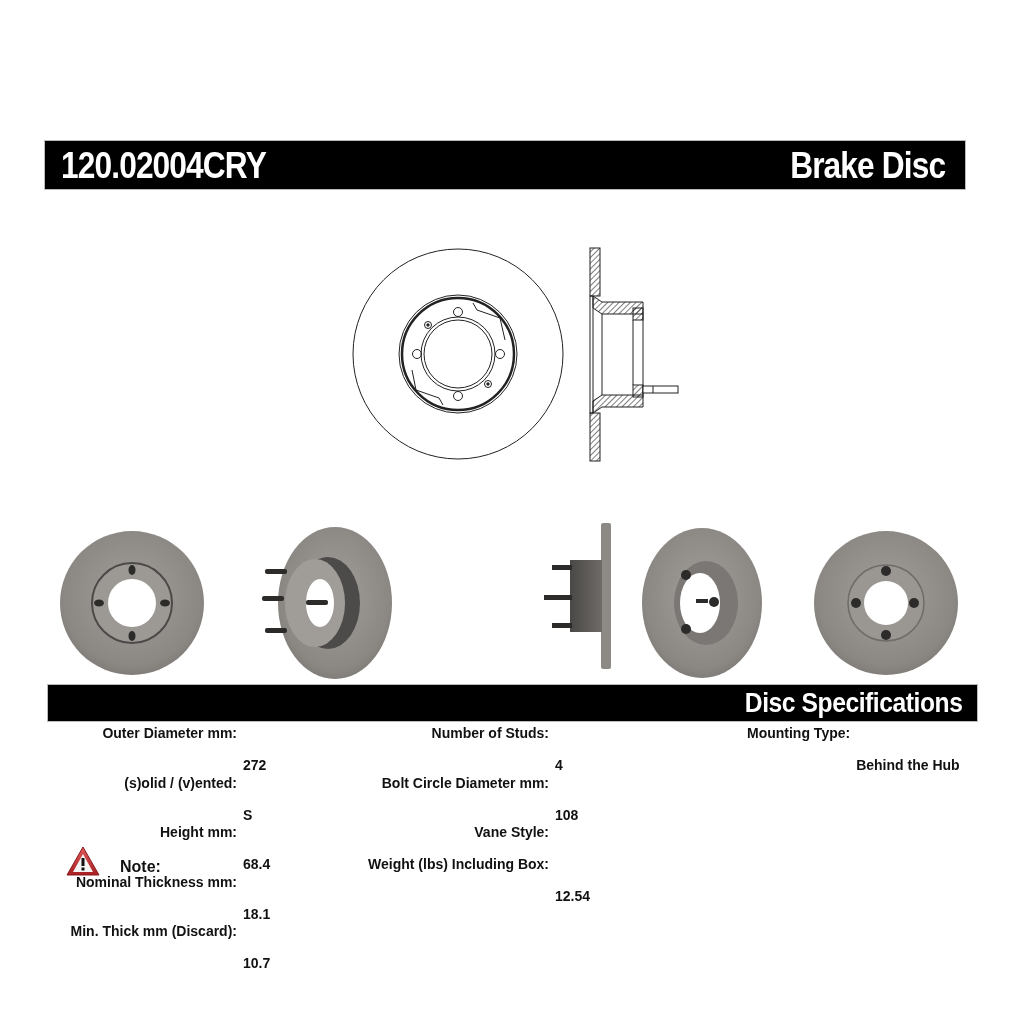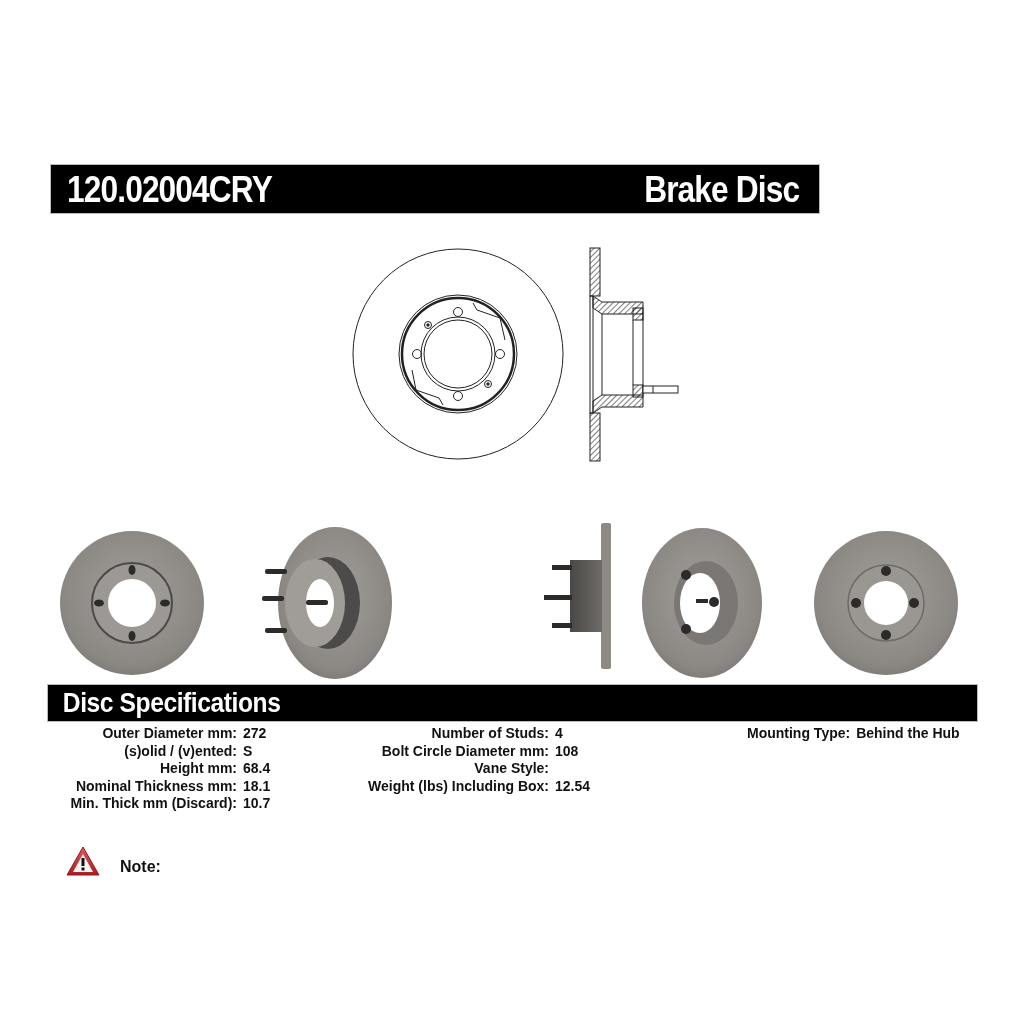--- a/index.html
+++ b/index.html
@@ -1,37 +1,37 @@
 <!DOCTYPE html>
 <html><head>
 <meta charset="utf-8">
 <style>
   html, body { margin: 0; padding: 0; background: #ffffff; }
   body { width: 1024px; height: 1024px; position: relative; overflow: hidden;
          font-family: "Liberation Sans", sans-serif; color: #111; }
-  .titlebar { position: absolute; left: 50px; top: 140px; width: 770px; height: 50px;
-              background: #000; border: 1px solid #bbb; box-sizing: border-box; margin-top: 24px; }
+  .titlebar { position: absolute; left: 44px; top: 140px; width: 922px; height: 50px;
+              background: #000; border: 1px solid #bbb; box-sizing: border-box; }
   .titlebar .pn { position: absolute; left: 16px; top: 4px; color: #fff; font-weight: bold;
                   font-size: 36px; letter-spacing: -1px; transform: scaleX(0.88); transform-origin: left center; }
   .titlebar .type { position: absolute; right: 20px; top: 4px; color: #fff; font-weight: bold;
                     font-size: 36px; letter-spacing: -1px; transform: scaleX(0.88); transform-origin: right center; }
 
   .drawing { position: absolute; left: 340px; top: 230px; width: 350px; height: 250px; }
   .photos { position: absolute; left: 60px; top: 515px; width: 910px; height: 165px; }
 
   .specbar { position: absolute; left: 47px; top: 684px; width: 931px; height: 38px;
              background: #000; border: 1px solid #bbb; box-sizing: border-box; }
-  .specbar .t { position: absolute; left: 0; right: 0; top: 2px; text-align: left; color: #fff;
+  .specbar .t { position: absolute; left: 0; right: 0; top: 2px; text-align: right; color: #fff;
                 font-weight: bold; font-size: 28px; letter-spacing: -0.5px; }
   .specbar .t span { display: inline-block; transform: scaleX(0.88); }
 
   .col { position: absolute; top: 725px; font-size: 14px; font-weight: bold; line-height: 17.5px; }
   .row { display: flex; white-space: nowrap; }
   .row .lbl { text-align: right; display: inline-block; }
-  .row .val { display: inline-block; padding-left: 6px; }
+  .row .val { display: inline-block; padding-left: 6px; margin-top: 32px; }
   .col1 .lbl { width: 191px; }
   .col1 { left: 46px; }
   .col2 .lbl { width: 205px; }
   .col2 { left: 344px; }
   .col3 { left: 747px; }
   .col3 .lbl { width: auto; }
 
   .note { position: absolute; left: 66px; top: 846px; display: flex; align-items: flex-end; }
   .note .lbl { font-weight: bold; font-size: 16px; margin-left: 20px; }
 </style>

